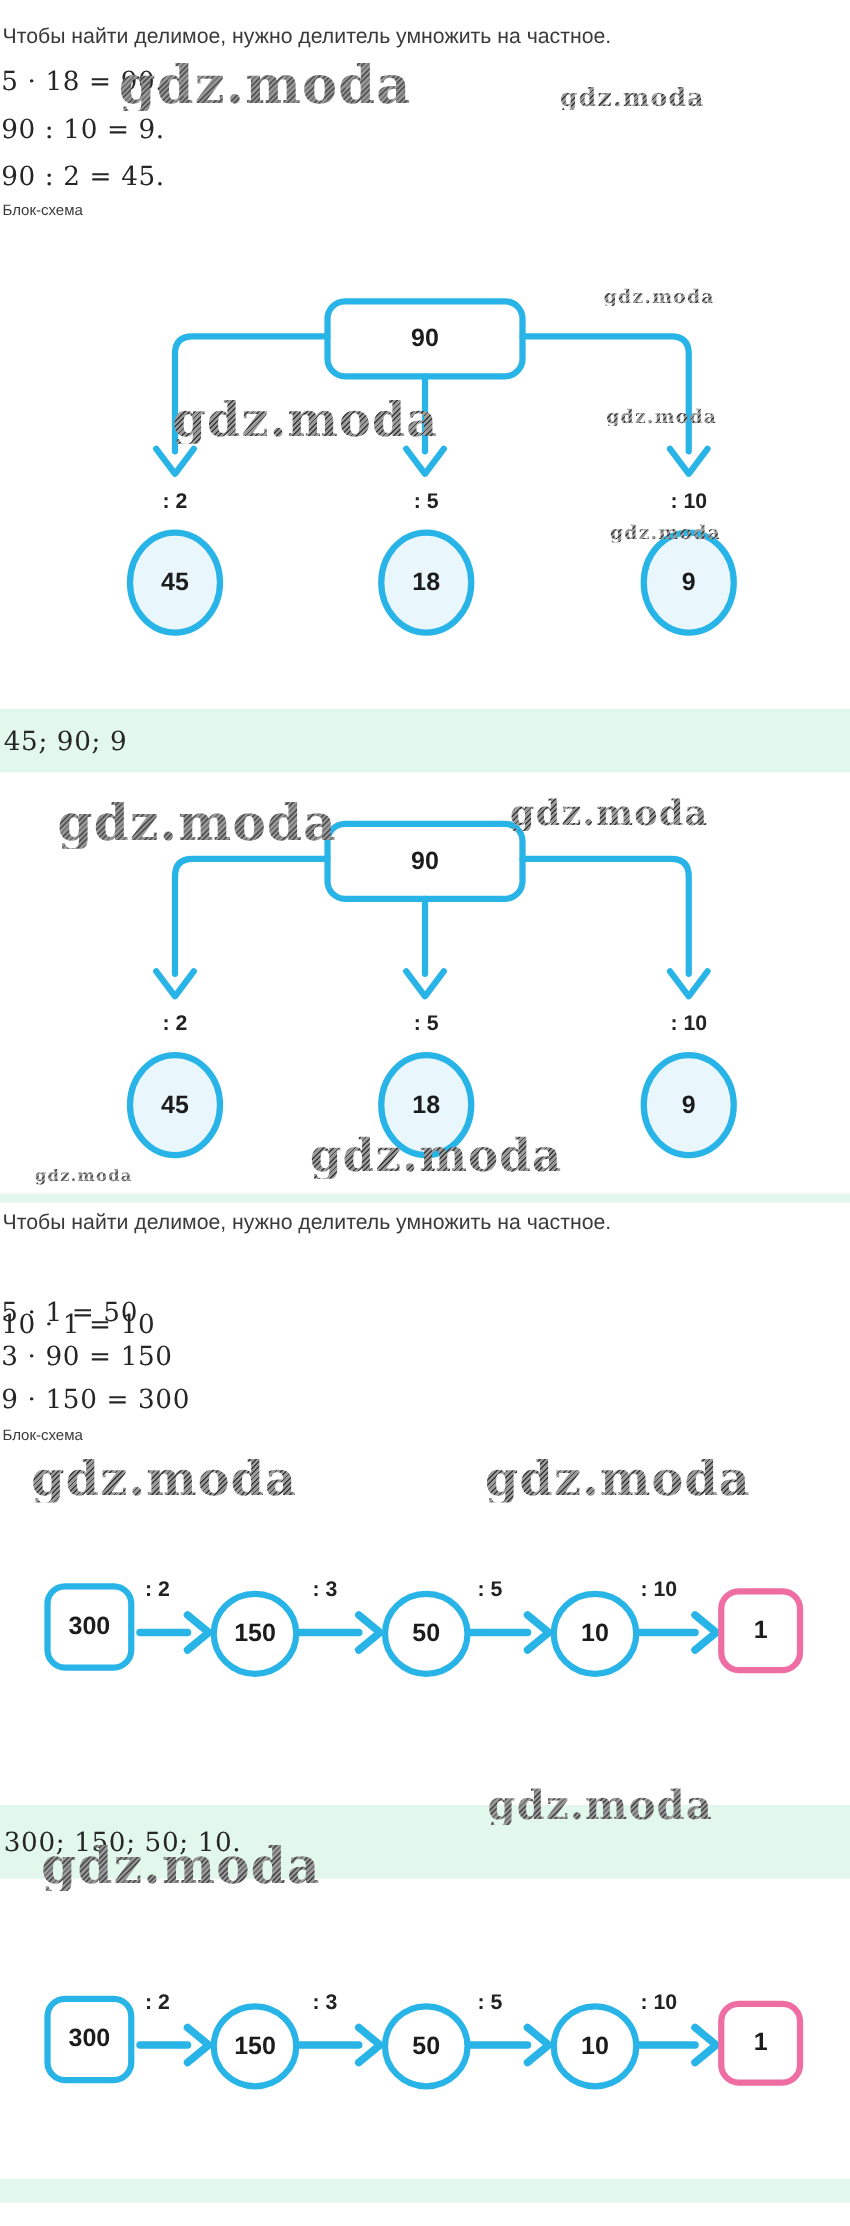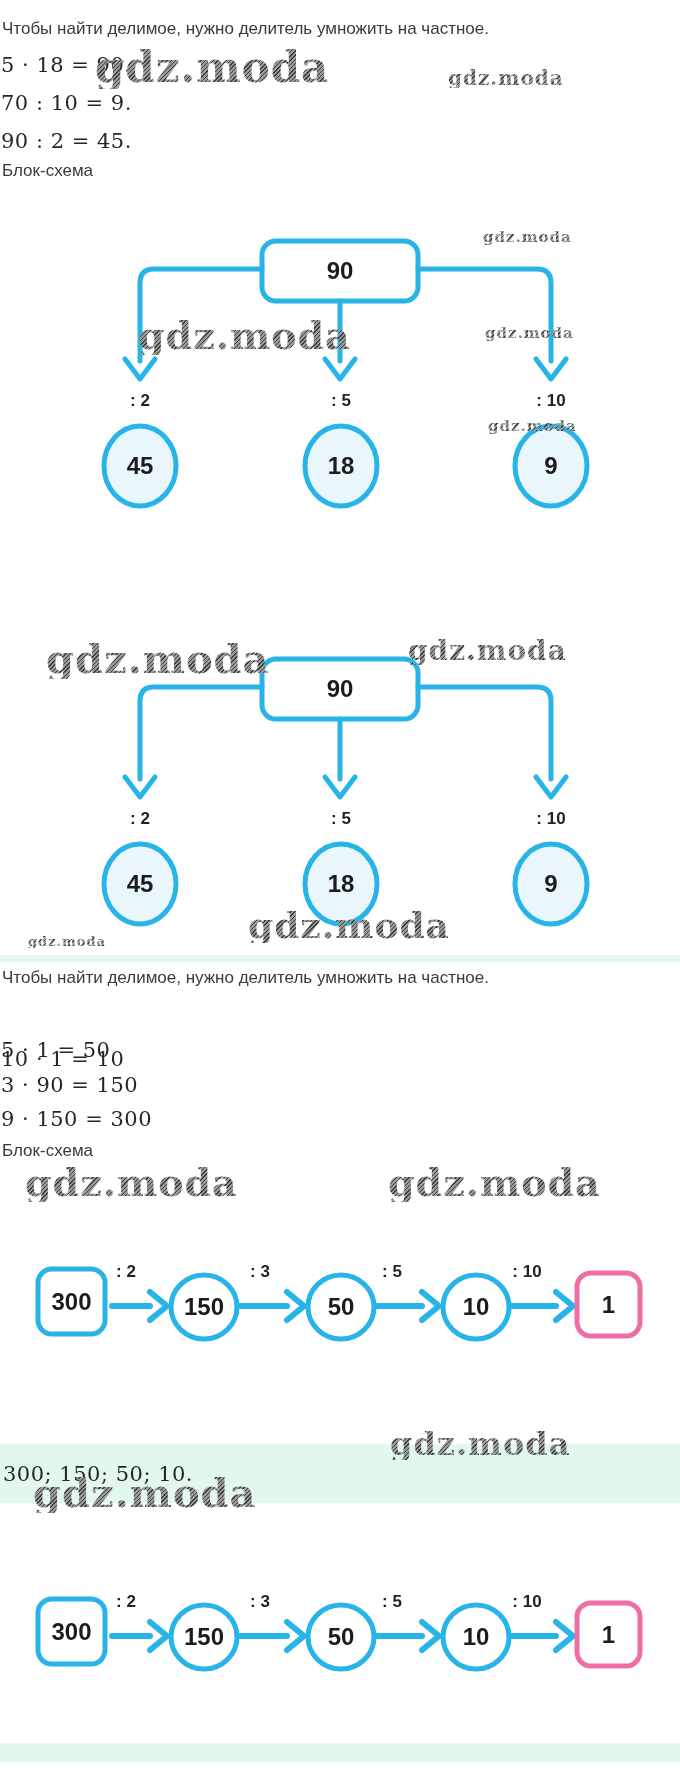--- a/index.html
+++ b/index.html
@@ -1,51 +1,51 @@
 <!DOCTYPE html>
 <html><head>
 <meta charset="utf-8">
 <style>
   html,body{margin:0;padding:0;background:#ffffff;}
   .page{position:relative;width:680px;height:1781px;background:#ffffff;overflow:hidden;
         font-family:"Liberation Sans",sans-serif;margin-top:11px;}
   .abs{position:absolute;}
   .txt-sans{font-family:"Liberation Sans",sans-serif;font-size:17px;color:#3a3a3a;}
-  .txt-label{font-family:"Liberation Sans",sans-serif;font-size:17px;color:#3a3a3a;}
+  .txt-label{font-family:"Liberation Sans",sans-serif;font-size:12px;color:#3a3a3a;}
   .txt-math{font-family:"DejaVu Serif","Liberation Serif",serif;font-size:21px;color:#262626;
             letter-spacing:.5px;}
   .answer-bar{position:absolute;left:0;width:680px;background:#e3f8ec;display:flex;align-items:center;}
   .answer-bar .ans-text{font-family:"DejaVu Serif","Liberation Serif",serif;font-size:21px;color:#262626;
             padding-left:3px;letter-spacing:.5px;}
   .divider{position:absolute;left:0;width:680px;background:#e3f8ec;}
   .wm{position:absolute;font-family:"DejaVu Serif","Liberation Serif",serif;font-weight:700;
       color:#6a6a6a;line-height:1;letter-spacing:1px;white-space:nowrap;z-index:5;}
   @supports (-webkit-background-clip:text){
     .wm{background:repeating-linear-gradient(135deg,#3f3f3f 0 1px,#9a9a9a 1px 3px);
         -webkit-background-clip:text;background-clip:text;color:transparent;}
   }
   .diagram{position:absolute;left:0;width:680px;}
   .diagram svg{position:absolute;left:0;top:0;}
   .val{position:absolute;display:flex;align-items:center;justify-content:center;
-       font-family:"Liberation Sans",sans-serif;font-weight:700;font-size:24px;color:#1c1c1c;z-index:3;}
+       font-family:"Liberation Sans",sans-serif;font-weight:700;font-size:20px;color:#1c1c1c;z-index:3;}
   .op{position:absolute;display:flex;align-items:center;justify-content:center;
       font-family:"Liberation Sans",sans-serif;font-weight:700;font-size:17px;color:#222;z-index:3;height:20px;}
   .stroke-cyan{stroke:#29b4e8;fill:none;stroke-width:5;stroke-linecap:round;stroke-linejoin:round;}
   .shape-cyan{stroke:#29b4e8;stroke-width:5;}
   .shape-pink{stroke:#ee6ea4;stroke-width:5;fill:#ffffff;}
   .arrow6{stroke:#29b4e8;fill:none;stroke-width:6;stroke-linecap:round;stroke-linejoin:round;}
 </style>
 </head>
 <body>
 
 <div class="page">
 
   <div class="abs txt-sans" style="left:2px;top:8px">Чтобы найти делимое, нужно делитель умножить на частное.</div>
   <div class="abs txt-math" style="left:1px;top:42px">5 · 18 = 90.</div>
-  <div class="abs txt-math" style="left:1px;top:80px">70 : 10 = 9.</div>
+  <div class="abs txt-math" style="left:1px;top:80px">90 : 10 = 9.</div>
   <div class="abs txt-math" style="left:1px;top:118px">90 : 2 = 45.</div>
   <div class="abs txt-label" style="left:2px;top:150px">Блок-схема</div>
 
   <div class="wm" style="left:95px;top:36px;font-size:42px">gdz.moda</div>
   <div class="wm" style="left:448px;top:57px;font-size:20px">gdz.moda</div>
 
   <div class="diagram" style="top:190px;height:320px">
     <svg width="680" height="320" viewBox="0 0 680 320">
       <rect x="262" y="40" width="156" height="60" rx="14" class="shape-cyan" fill="#ffffff"></rect>
       <path class="stroke-cyan" d="M262 68 H154 Q140 68 140 82 V160"></path>
@@ -65,20 +65,23 @@
     <div class="val" style="left:100px;top:225px;width:80px;height:80px">45</div>
     <div class="val" style="left:301px;top:225px;width:80px;height:80px">18</div>
     <div class="val" style="left:511px;top:225px;width:80px;height:80px">9</div>
   </div>
 
   <div class="wm" style="left:483px;top:219px;font-size:15px">gdz.moda</div>
   <div class="wm" style="left:138px;top:306px;font-size:38px">gdz.moda</div>
   <div class="wm" style="left:485px;top:315px;font-size:15px">gdz.moda</div>
   <div class="wm" style="left:488px;top:408px;font-size:15px">gdz.moda</div>
 
+  <div class="answer-bar" style="top:556px;height:51px">
+    <span class="ans-text">45; 90; 9</span>
+  </div>
 
   <div class="wm" style="left:46px;top:628px;font-size:40px">gdz.moda</div>
   <div class="wm" style="left:408px;top:626px;font-size:28px">gdz.moda</div>
 
   <div class="diagram" style="top:608px;height:320px">
     <svg width="680" height="320" viewBox="0 0 680 320">
       <rect x="262" y="40" width="156" height="60" rx="14" class="shape-cyan" fill="#ffffff"></rect>
       <path class="stroke-cyan" d="M262 68 H154 Q140 68 140 82 V160"></path>
       <polyline class="stroke-cyan" points="125,158 140,178 155,158"></polyline>
       <path class="stroke-cyan" d="M340 100 V160"></path>

